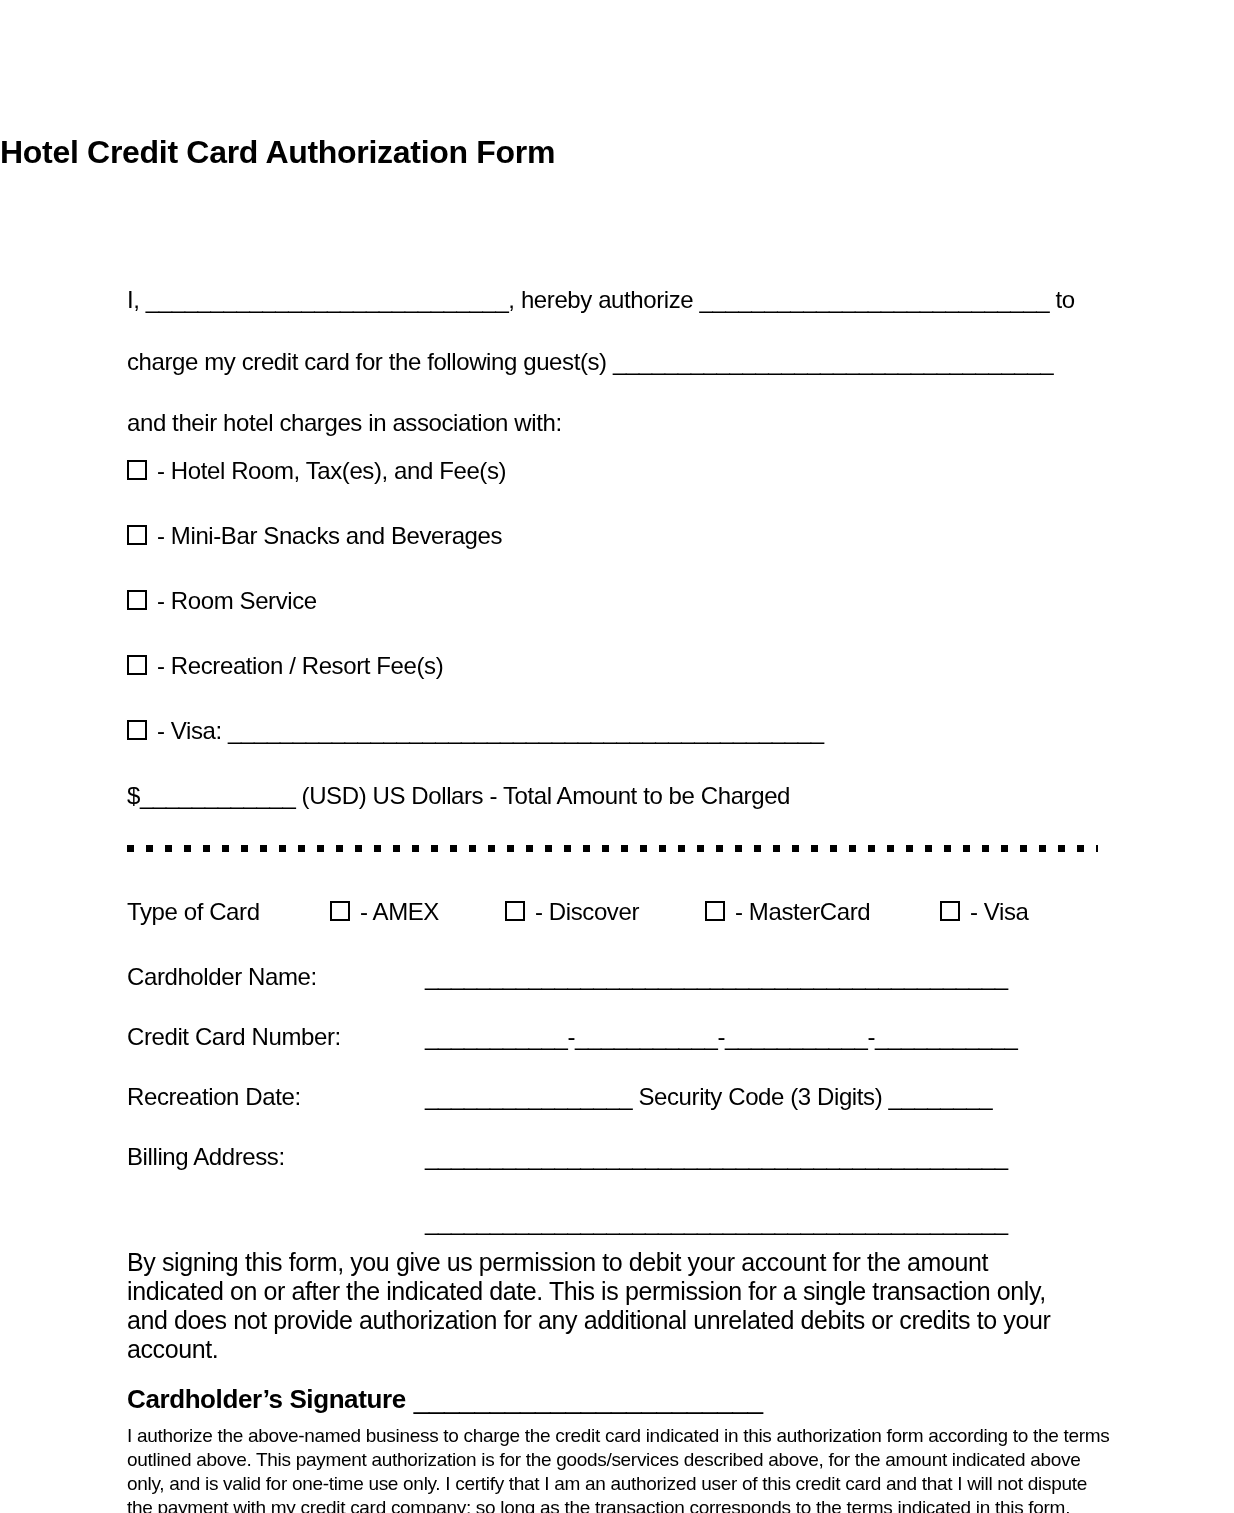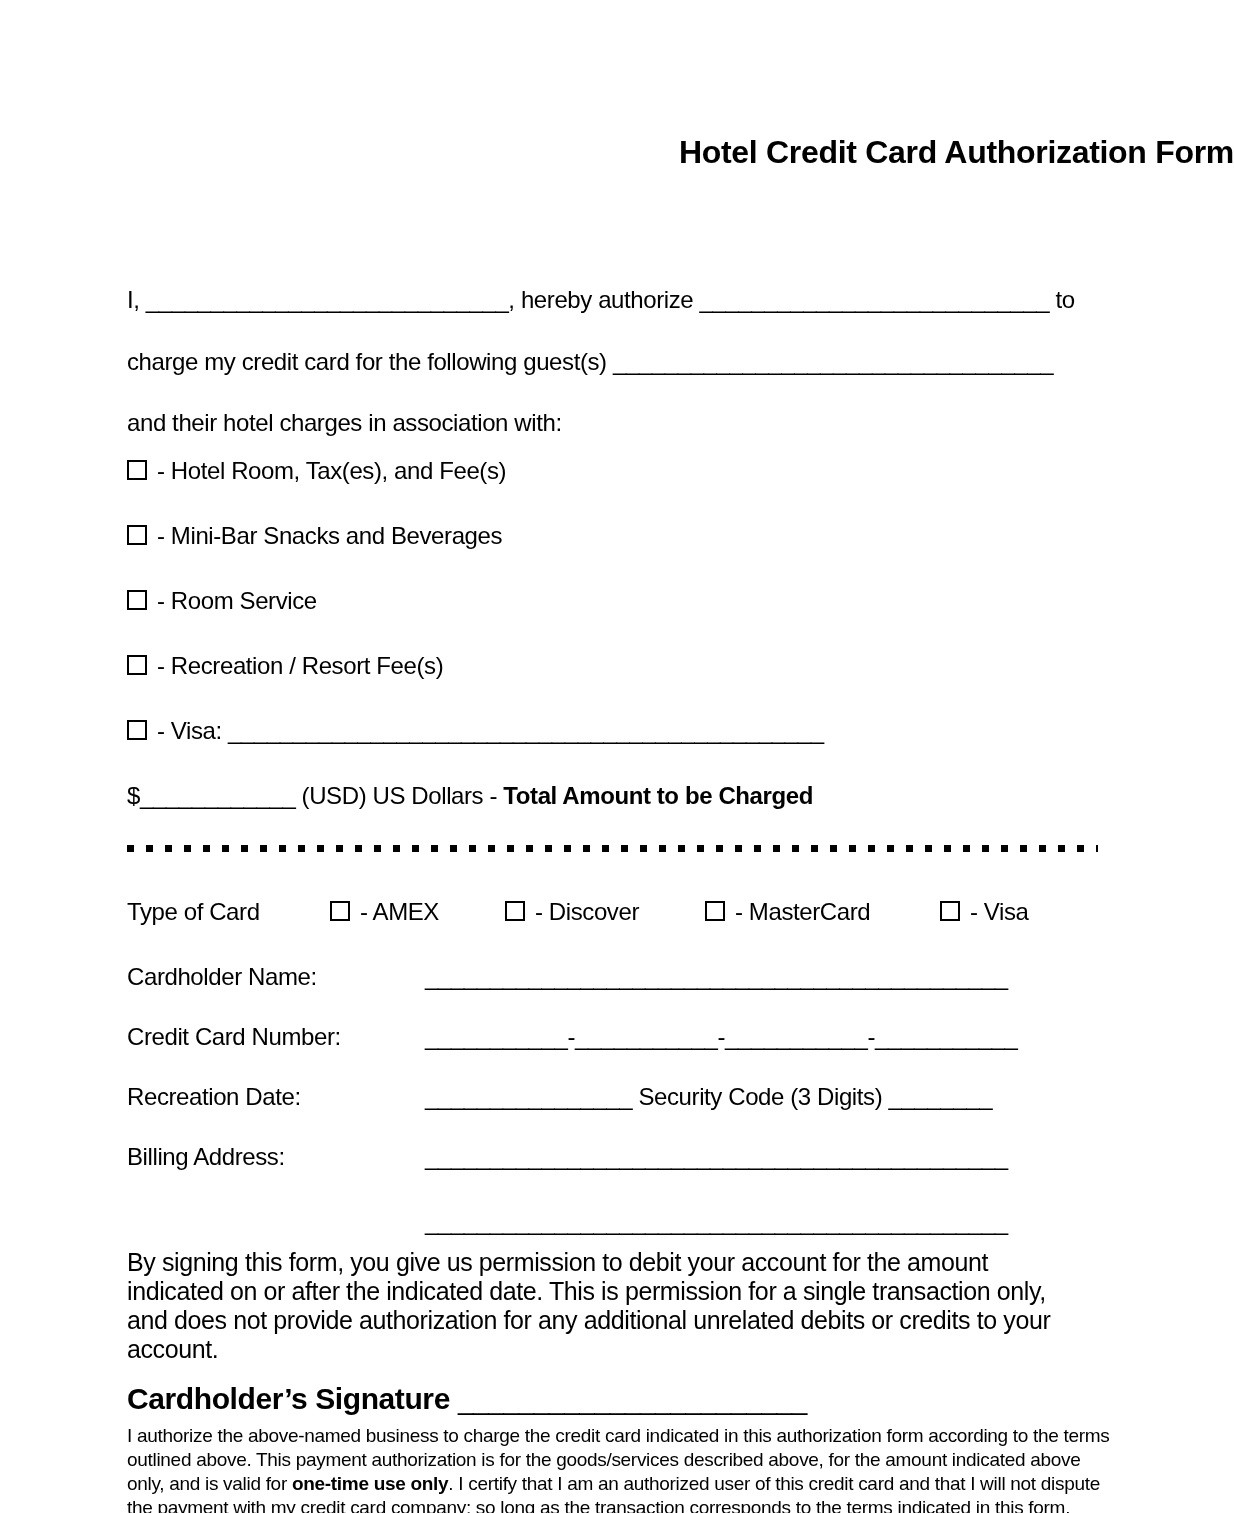--- a/index.html
+++ b/index.html
@@ -6,21 +6,21 @@
   .page{
     position:relative;
     width:1234px;height:1513px;
     background:#ffffff;
     color:#000000;
     font-family:"Liberation Sans","DejaVu Sans",sans-serif;
     overflow:hidden;
   }
   .title{
     position:absolute;top:134px;left:0;width:100%;
-    margin:0;text-align:right;
+    margin:0;text-align:left;
     font-size:32px;font-weight:bold;letter-spacing:-0.3px;
   }
   .line{
     position:absolute;left:127px;width:985px;
     font-size:24px;line-height:30px;letter-spacing:-0.4px;
     white-space:pre;
   }
   .checkbox{
     display:inline-block;width:16px;height:16px;
     border:2px solid #000;background:#fff;
@@ -30,28 +30,28 @@
   .dashes{
     position:absolute;left:127px;width:971px;height:7px;
     background:repeating-linear-gradient(90deg,#000 0 7px,transparent 7px 19px);
   }
   .typeopt{position:absolute;top:0;white-space:pre;}
   .flabel{display:inline-block;width:298px;white-space:pre;}
   .para{
     position:absolute;left:127px;width:990px;
     font-size:25px;line-height:29px;letter-spacing:-0.4px;
   }
-  .sig-label{font-size:30px;font-weight:bold;letter-spacing:-0.4px;}
+  .sig-label{font-size:26px;font-weight:bold;letter-spacing:-0.4px;}
   .sig-blank{font-size:28px;margin-left:8px;letter-spacing:-0.4px;}
   .fine{
     position:absolute;left:127px;width:990px;
     font-size:19px;line-height:24px;letter-spacing:-0.3px;
     white-space:normal;
   }
-  b{font-weight:bold;text-align:right;}
+  b{font-weight:normal;text-align:right;}
 </style>
 </head>
 <body>
 
 <div class="page">
 
   <h1 class="title">Hotel Credit Card Authorization Form</h1>
 
   <div class="line" style="top:285px"><span>I, </span><span>____________________________</span><span>, hereby authorize </span><span>___________________________</span><span> to</span></div>
 

